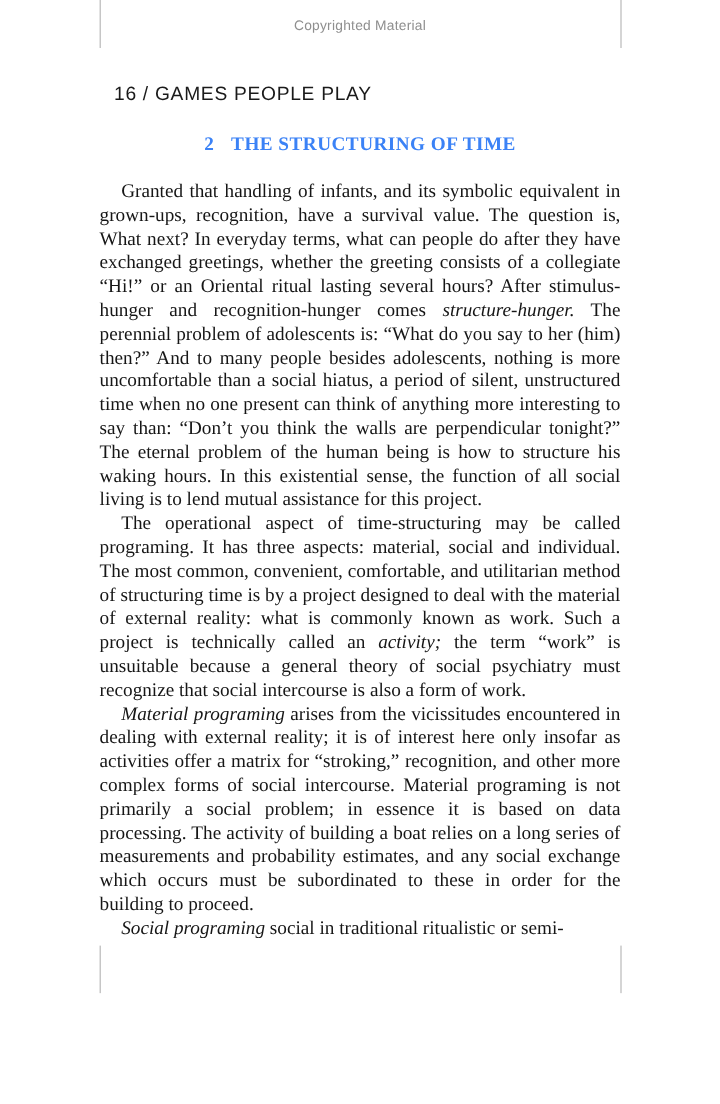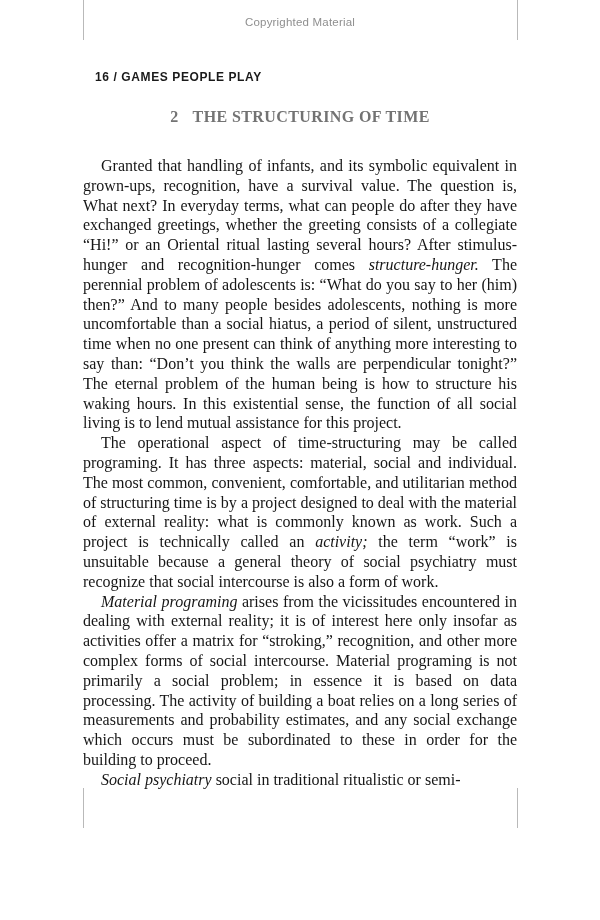--- a/index.html
+++ b/index.html
@@ -41,32 +41,32 @@
 
   .content {
     position: absolute;
     left: 83px;
     top: 70px;
     width: 434px;
   }
   .running-header {
     margin: 0 0 0 12px;
     font-family: "Liberation Sans", sans-serif;
-    font-size: 12px;
-    font-weight: bold;
+    font-size: 16px;
+    font-weight: normal;
     letter-spacing: 0.6px;
     color: #1a1a1a;
   }
   .chapter-heading {
-    margin: 24px 0 30px 0;
+    margin: 24px 0 20px 0;
     text-align: center;
     font-size: 16px;
     font-weight: bold;
     letter-spacing: 0.4px;
-    color: #737373;
+    color: #3b82f6;
   }
   .chapter-heading .chapter-number {
     margin-right: 14px;
   }
   .body-text p {
     margin: 0;
     font-size: 16px;
     line-height: 19.8px;
     text-align: justify;
     text-indent: 18px;
@@ -93,20 +93,20 @@
     <div class="running-header">16 / GAMES PEOPLE PLAY</div>
 
     <div class="chapter-heading">
       <span class="chapter-number">2</span><span>THE STRUCTURING OF TIME</span>
     </div>
 
     <div class="body-text">
         <p><span>Granted that handling of infants, and its symbolic equivalent in grown-ups, recognition, have a survival value. The question is, What next? In everyday terms, what can people do after they have exchanged greetings, whether the greeting consists of a collegiate “Hi!” or an Oriental ritual lasting several hours? After stimulus-hunger and recognition-hunger comes </span><i>structure-hunger.</i><span> The perennial problem of adolescents is: “What do you say to her (him) then?” And to many people besides adolescents, nothing is more uncomfortable than a social hiatus, a period of silent, unstructured time when no one present can think of anything more interesting to say than: “Don’t you think the walls are perpendicular tonight?” The eternal problem of the human being is how to structure his waking hours. In this existential sense, the function of all social living is to lend mutual assistance for this project.</span></p>
         <p><span>The operational aspect of time-structuring may be called programing. It has three aspects: material, social and individual. The most common, convenient, comfortable, and utilitarian method of structuring time is by a project designed to deal with the material of external reality: what is commonly known as work. Such a project is technically called an </span><i>activity;</i><span> the term “work” is unsuitable because a general theory of social psychiatry must recognize that social intercourse is also a form of work.</span></p>
         <p><i>Material programing</i><span> arises from the vicissitudes encountered in dealing with external reality; it is of interest here only insofar as activities offer a matrix for “stroking,” recognition, and other more complex forms of social intercourse. Material programing is not primarily a social problem; in essence it is based on data processing. The activity of building a boat relies on a long series of measurements and probability estimates, and any social exchange which occurs must be subordinated to these in order for the building to proceed.</span></p>
-        <p><i>Social psychiatry</i><span> social in traditional ritualistic or semi-</span></p>
+        <p><i>Social programing</i><span> social in traditional ritualistic or semi-</span></p>
       </div>
 
   </div>
 
   <div class="copyright-notice copyright-bottom">Copyrighted Material</div>
 
 </div>
 
 </body></html>

